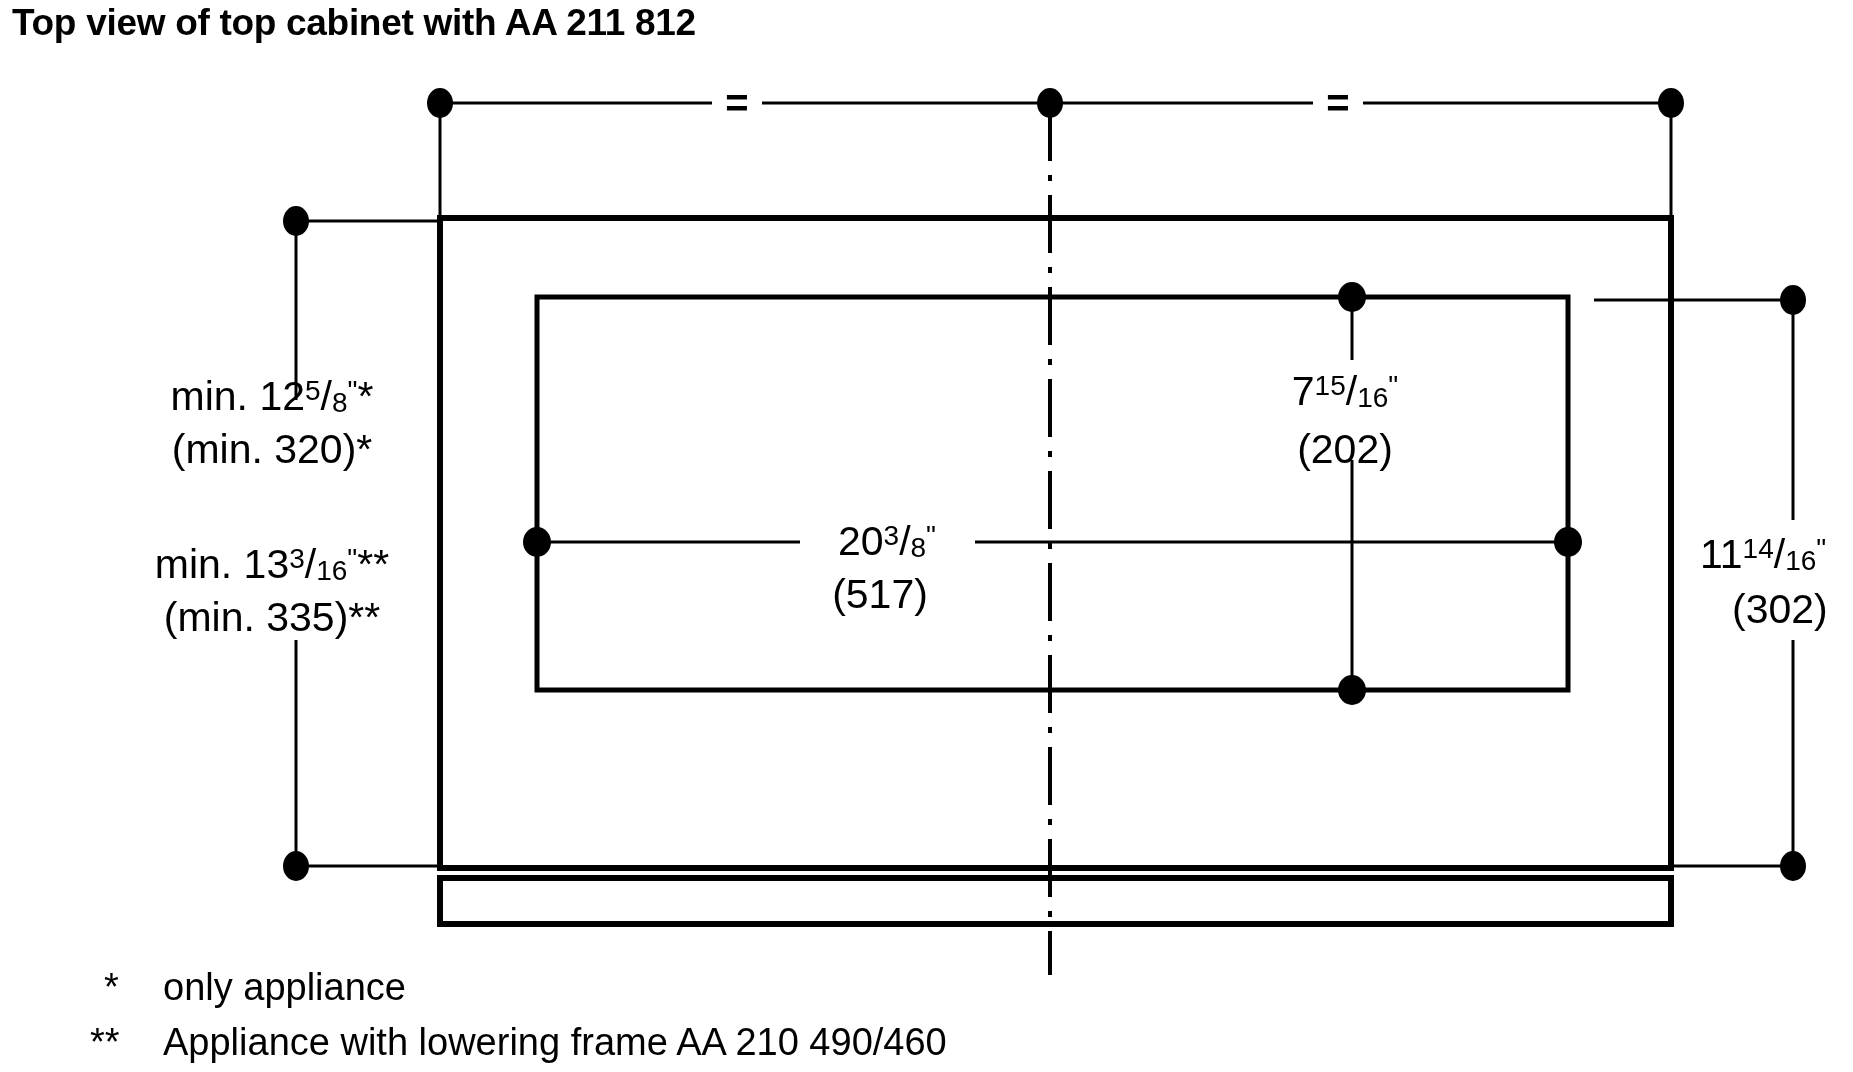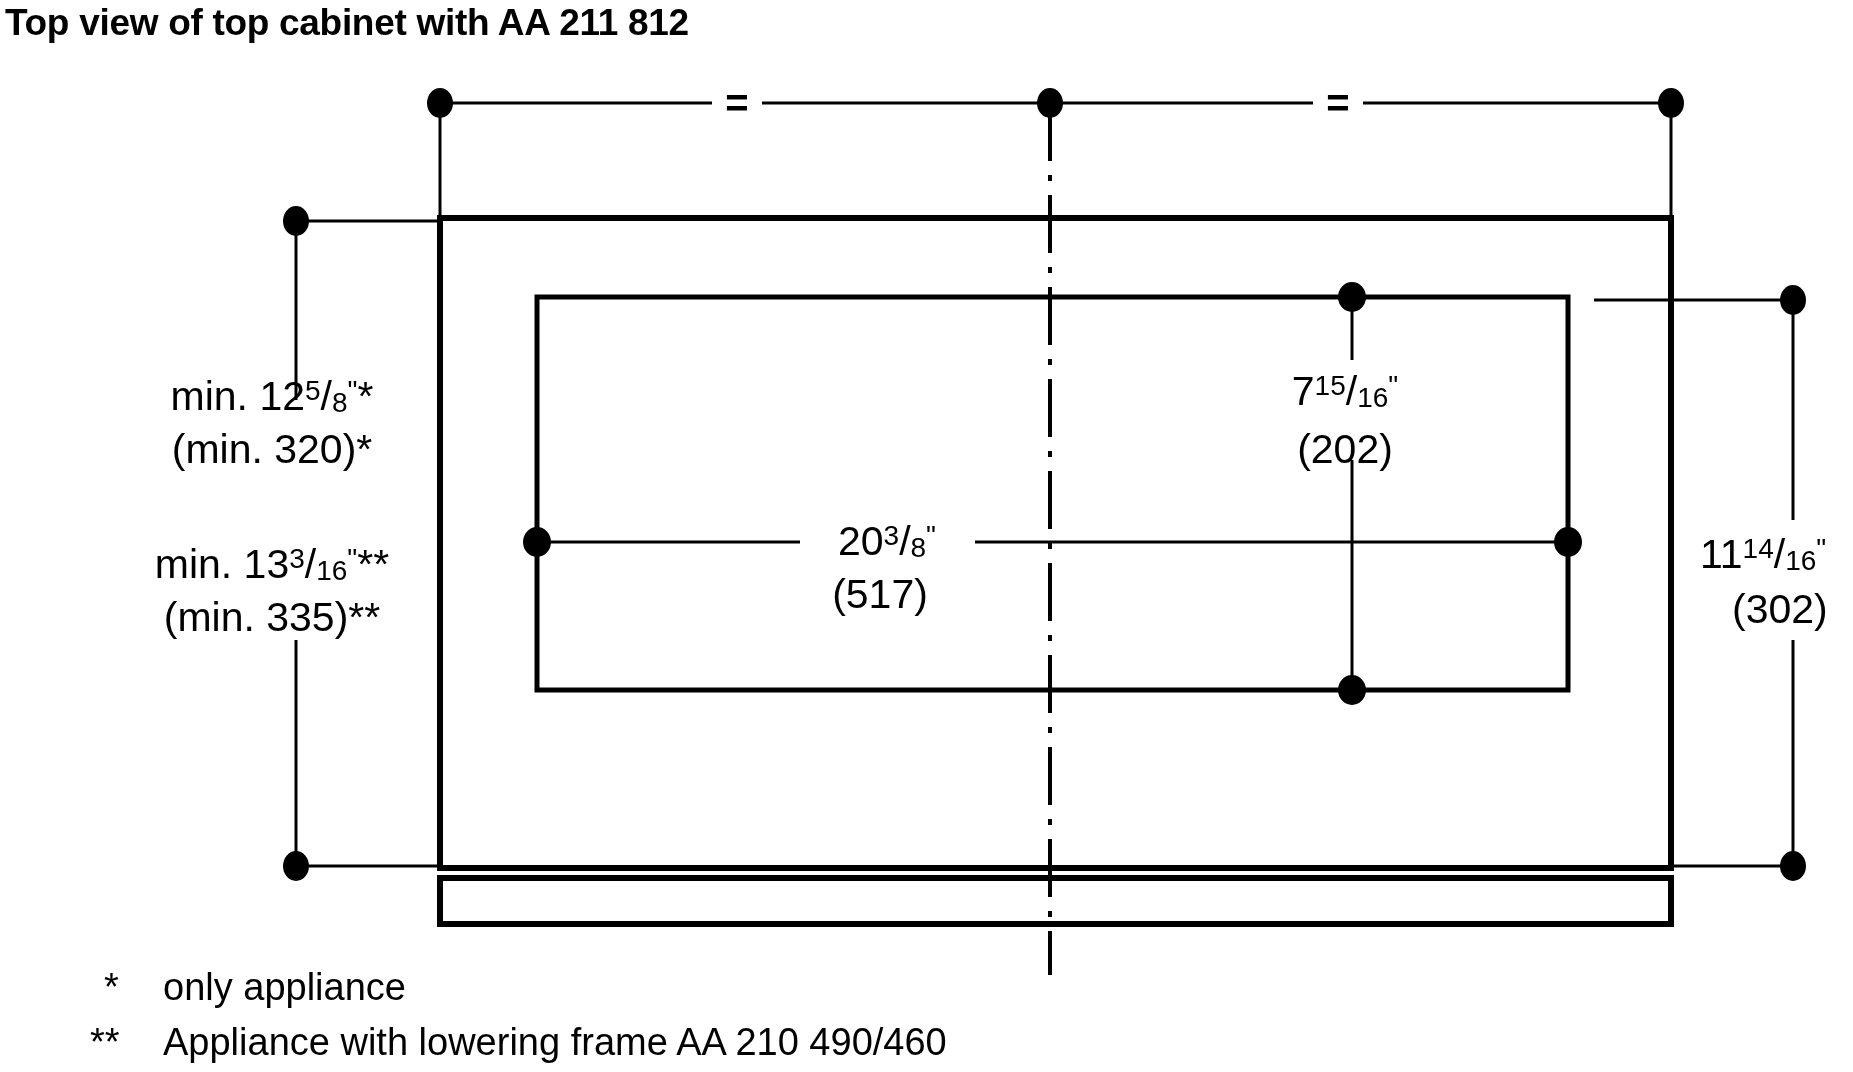--- a/index.html
+++ b/index.html
@@ -16,21 +16,21 @@
     position: relative;
   }
   #page {
     position: relative;
     width: 1853px;
     height: 1072px;
     background: #fff;
   }
   #title {
     position: absolute;
-    left: 5px;
+    left: 12px;
     top: 2px;
     font-size: 37px;
     font-weight: bold;
     letter-spacing: -0.3px;
     white-space: nowrap;
     font-family: "Liberation Sans", sans-serif;
   }
   #drawing {
     position: absolute;
     left: 0;

